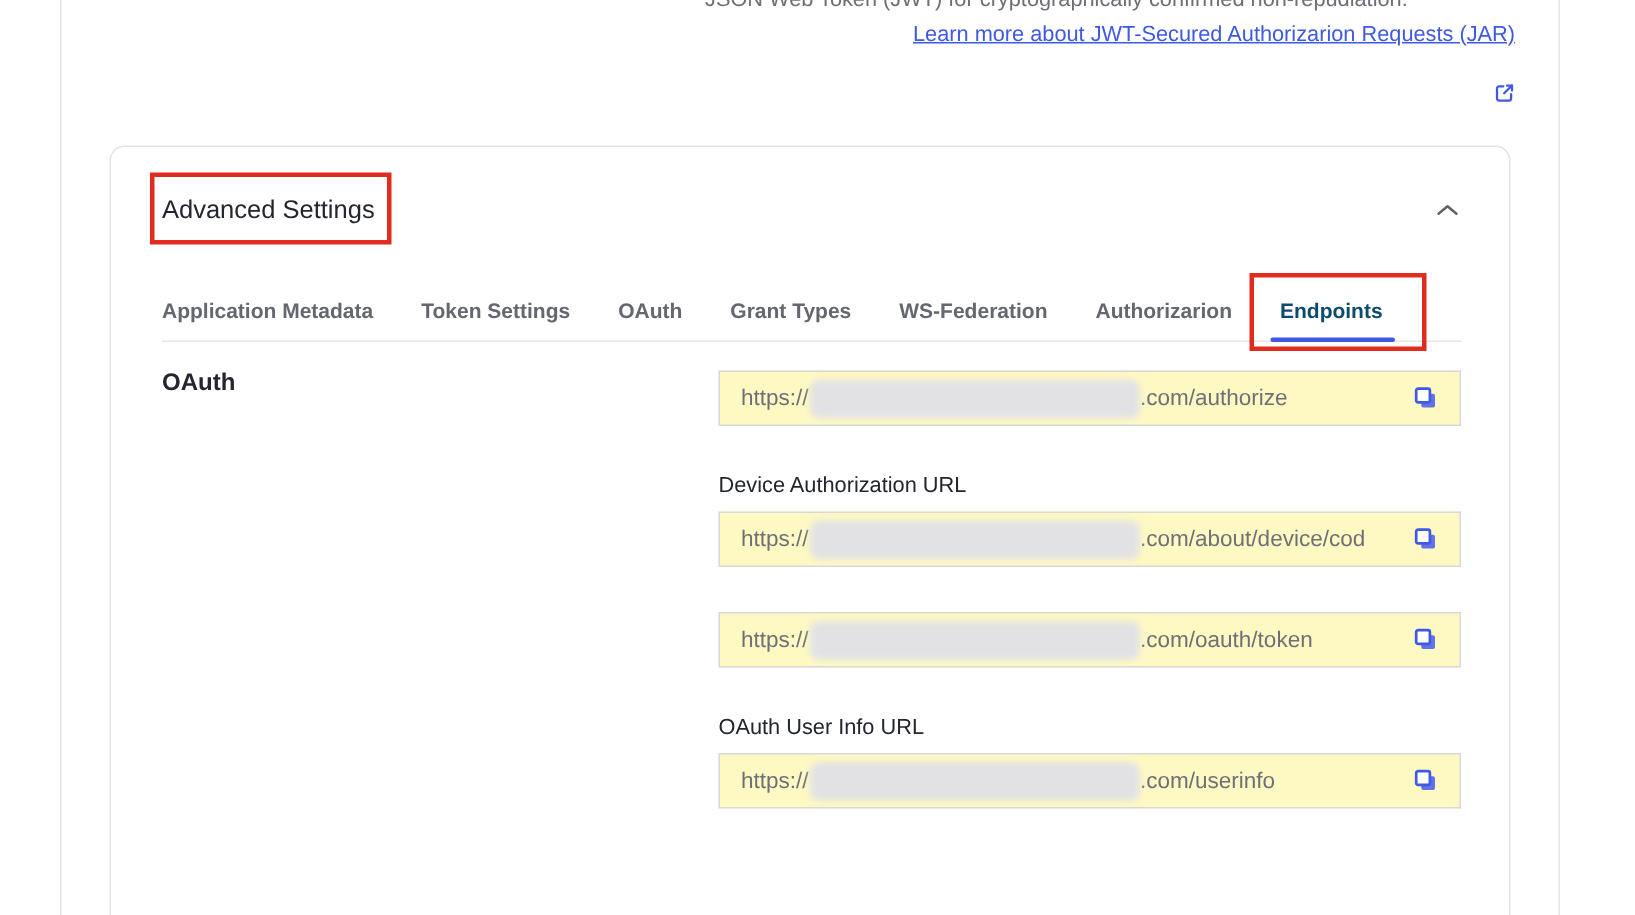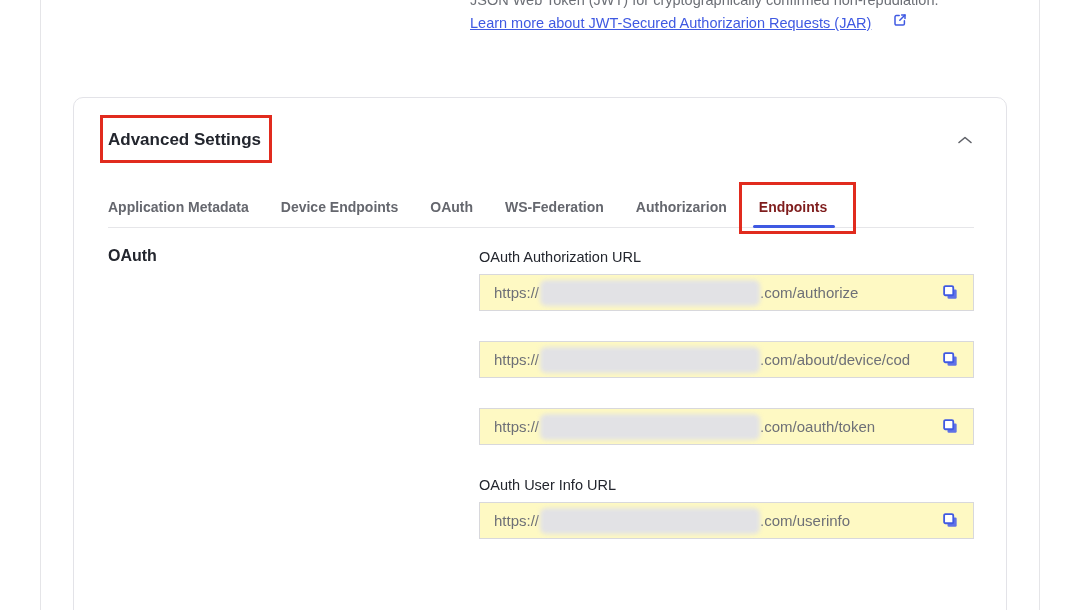--- a/index.html
+++ b/index.html
@@ -7,41 +7,41 @@
     font-family:"Liberation Sans","DejaVu Sans",sans-serif; color:#23262e; }
   body { position:relative; overflow:hidden; }
 
   
   .outer-panel { position:absolute; left:40px; width:1000px; top:-60px; height:760px;
     border:1px solid #e5e5e8; border-radius:10px; background:#fff; }
 
   
   .intro { position:absolute; left:470px; top:-10px; width:540px; }
   .intro-clipped { font-size:14.5px; line-height:20px; color:#6c6f76; white-space:nowrap; }
-  .intro-link-row { margin-top:3px; display:flex; align-items:flex-start; gap:22px; }
+  .intro-link-row { margin-top:3px; display:flex; align-items:flex-end; gap:22px;flex-direction:column; }
   .intro-link { font-size:14.5px; line-height:20px; color:#3f59e2; text-decoration:underline; cursor:pointer; }
   .ext-icon { flex:0 0 auto; display:inline-flex; }
 
   
   .card { position:absolute; left:73px; top:97px; width:934px; height:560px;
     background:#fff; border:1px solid #e3e3e8; border-radius:10px; }
 
   .title-wrap { position:absolute; left:34px; top:30px; display:inline-block; }
-  .card-title { font-size:17px; line-height:23px; font-weight:700; color:#23262e; white-space:nowrap; }
+  .card-title { font-size:17px; line-height:23px; font-weight:400; color:#23262e; white-space:nowrap; }
   .ann-box { position:absolute; border:3px solid #e12b1e; pointer-events:none; }
   .ann-title { left:-8px; right:-11px; top:-13px; bottom:-12px; }
 
   .collapse-btn { position:absolute; top:33px; right:30px; width:22px; height:18px;
     background:none; border:none; cursor:pointer; display:flex; align-items:center; justify-content:center; }
 
   .tabs { position:absolute; left:34px; right:32px; top:88px; height:42px;
     display:flex; align-items:stretch; gap:32px; border-bottom:1px solid #e6e6e9;font-weight:bold; }
   .tab { position:relative; display:flex; align-items:center; font-size:14px; color:#65676e;
     white-space:nowrap; cursor:pointer; }
-  .tab.active { color:#7f1d1d; }
+  .tab.active { color:#0c4a6e; }
   .tab.active .underline { position:absolute; left:-6px; right:-8px; bottom:-1px; height:3px;
     background:#3f59e2; border-radius:2px; }
   .ann-tab { left:-20px; right:-29px; top:-4px; bottom:-7px; }
 
   .section-heading { position:absolute; left:34px; top:149px; font-size:16px; font-weight:700; color:#23262e; }
 
   .fields { position:absolute; left:405px; right:32px; top:149px; }
   .field { margin-bottom:30px; }
   .field-label { display:block; font-size:14.5px; line-height:20px; font-weight:500;
     color:#23262e; margin-bottom:7px; }
@@ -83,52 +83,53 @@
   <button class="collapse-btn">
     <span>
       <svg width="16" height="10" viewBox="0 0 16 10">
         <path d="M2 7.5 L8 2.5 L14 7.5" fill="none" stroke="#5f6168" stroke-width="1.6" stroke-linecap="round" stroke-linejoin="round"></path>
       </svg>
     </span>
   </button>
 
   <div class="tabs">
     <div class="tab">Application Metadata</div>
-    <div class="tab">Device Endpoints</div>
+    <div class="tab">Token Settings</div>
     <div class="tab">OAuth</div>
+    <div class="tab">Grant Types</div>
     <div class="tab">WS-Federation</div>
     <div class="tab">Authorizarion</div>
     <div class="tab active">
       <span>Endpoints</span>
       <span class="underline"></span>
       <span class="ann-box ann-tab"></span>
     </div>
   </div>
 
   <div class="section-heading">OAuth</div>
 
   <div class="fields">
 
     <div class="field">
-      <span class="field-label">OAuth Authorization URL</span>
       <div class="input-row">
         <span>https://</span>
         <span class="redacted"></span>
         <span class="suffix">.com/authorize</span>
         <span class="spacer"></span>
         <button class="copy-btn">
           <svg width="17" height="17" viewBox="0 0 16 16">
             <rect x="5.2" y="5.2" width="8.6" height="8.6" rx="1.2" fill="#6072e6"></rect>
             <rect x="2" y="2" width="8.6" height="8.6" rx="1.2" fill="#ffffff" stroke="#3f59e2" stroke-width="1.7"></rect>
           </svg>
         </button>
       </div>
     </div>
 
     <div class="field">
+      <span class="field-label">Device Authorization URL</span>
       <div class="input-row">
         <span>https://</span>
         <span class="redacted"></span>
         <span class="suffix">.com/about/device/cod</span>
         <span class="spacer"></span>
         <button class="copy-btn">
           <svg width="17" height="17" viewBox="0 0 16 16">
             <rect x="5.2" y="5.2" width="8.6" height="8.6" rx="1.2" fill="#6072e6"></rect>
             <rect x="2" y="2" width="8.6" height="8.6" rx="1.2" fill="#ffffff" stroke="#3f59e2" stroke-width="1.7"></rect>
           </svg>

